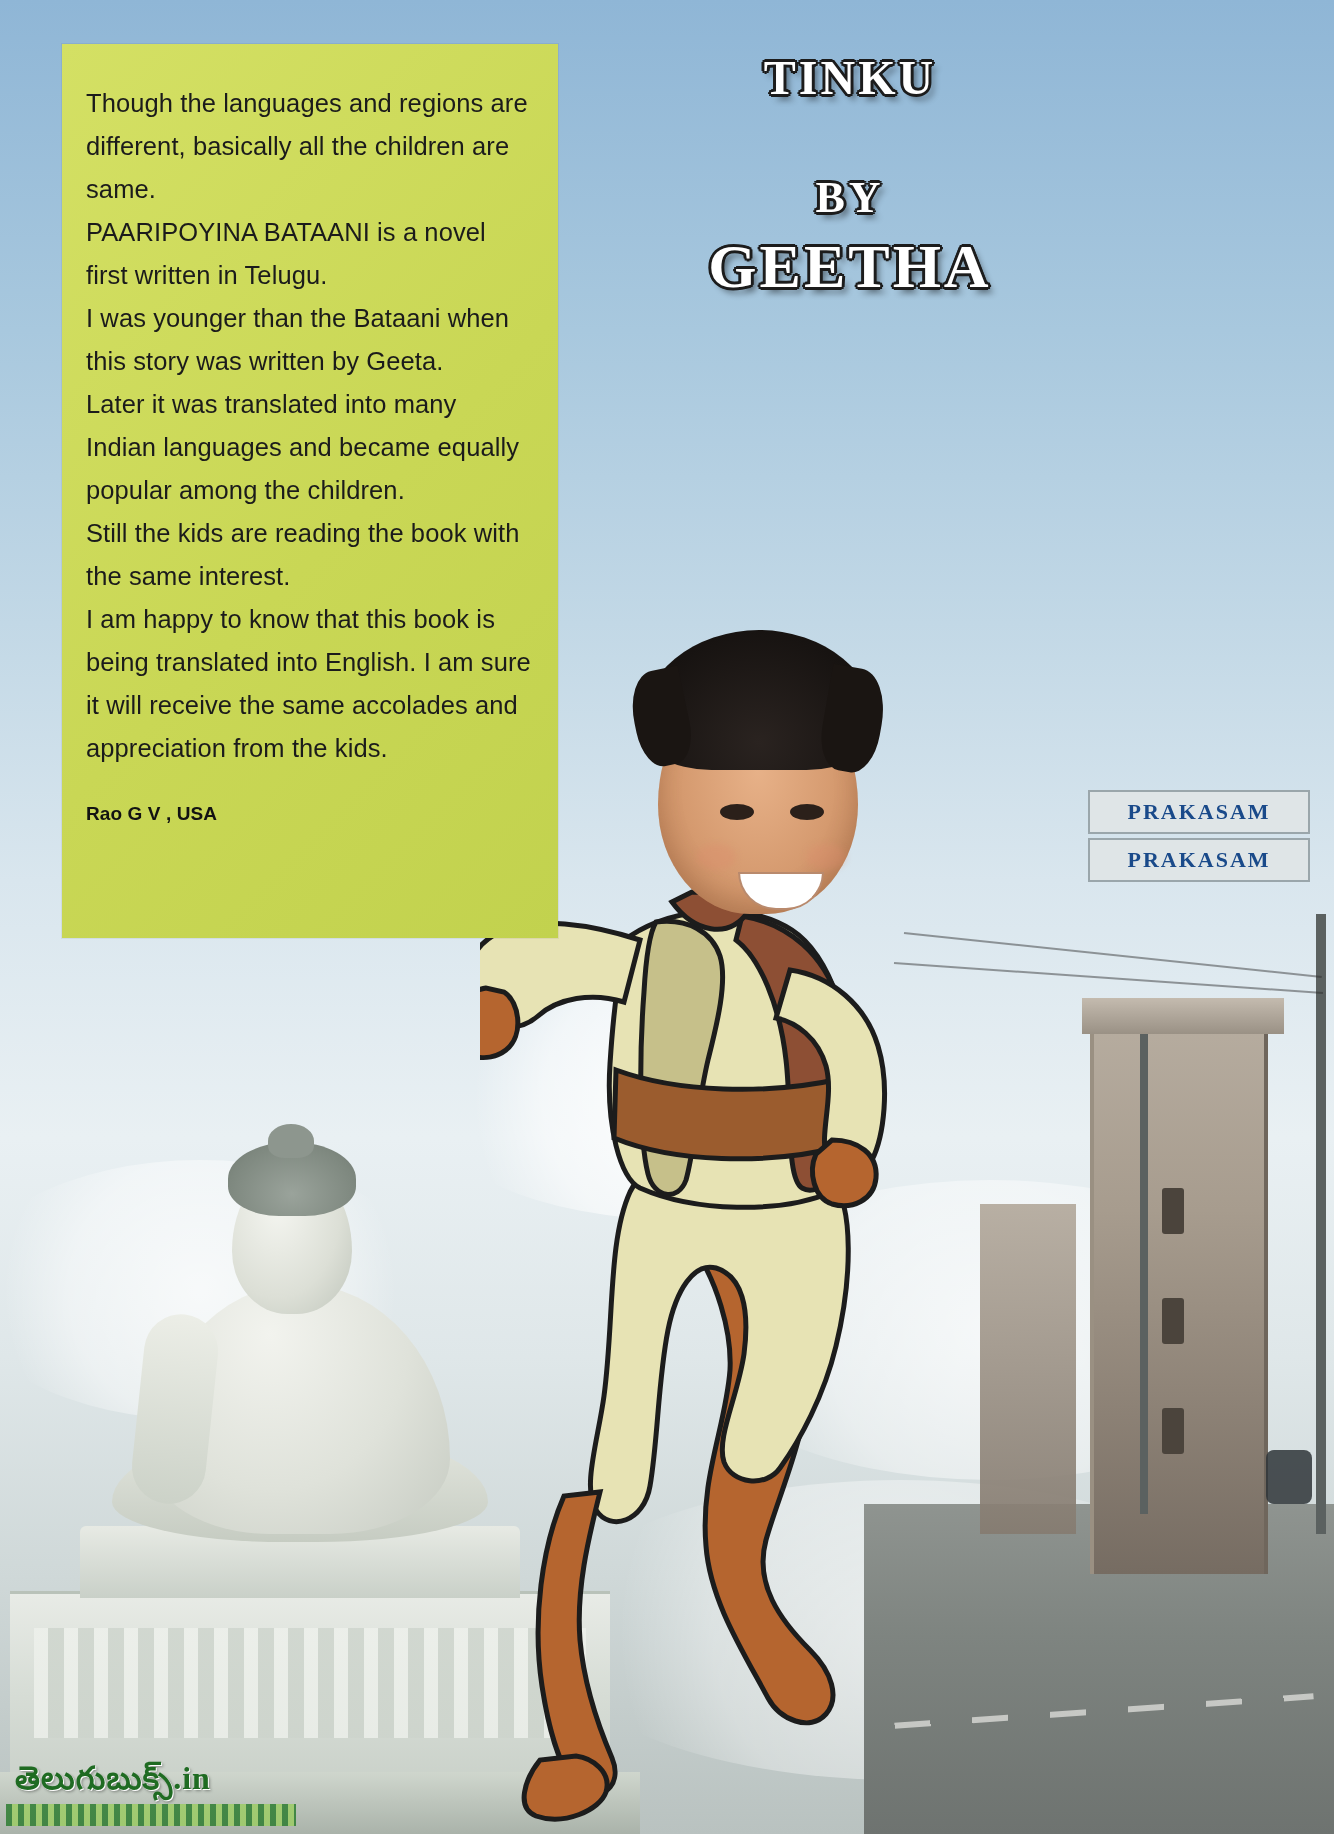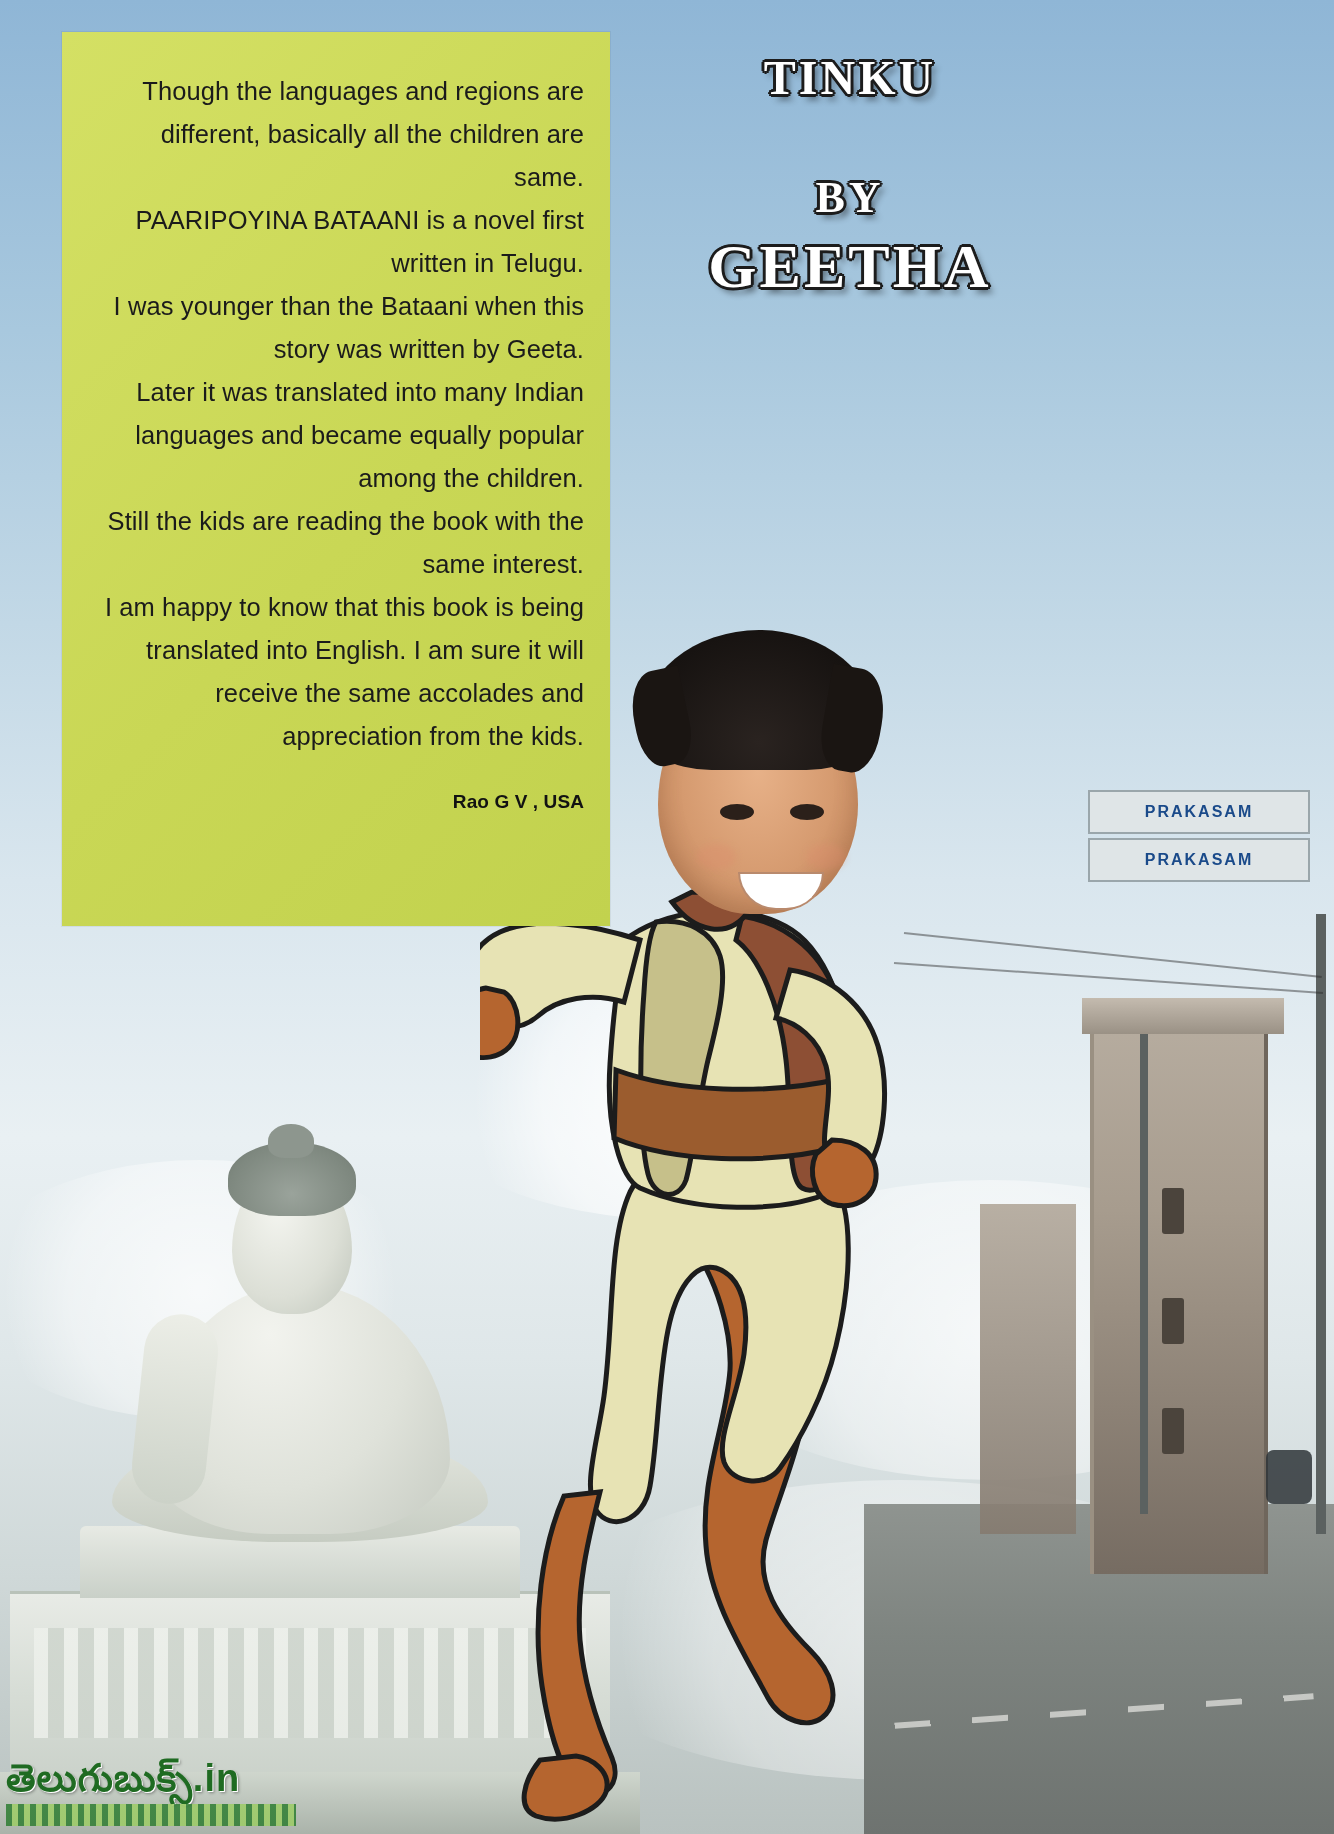--- a/index.html
+++ b/index.html
@@ -20,26 +20,25 @@
   .cloud{
     position:absolute;
     border-radius:50%;
     background:radial-gradient(circle at 50% 50%, rgba(255,255,255,.92) 0%, rgba(255,255,255,.55) 48%, rgba(255,255,255,0) 72%);
     pointer-events:none;
   }
 
   
   .panel{
     position:absolute;
-    left:62px;top:32px;
-    width:548px;height:894px;
+    left:62px;top:44px;
+    width:496px;height:894px;
     background:#cddc5c;
     background:linear-gradient(135deg,#d4e064 0%, #c9d755 55%, #c2d24e 100%);
     box-shadow:0 0 0 1px rgba(0,0,0,.05);
-    text-align:right;
   }
   .panel-inner{
     padding:38px 26px 0 24px;
   }
   .panel p{
     margin:0;
     color:#1b1b1b;
     font-size:25.5px;
     line-height:43px;
     letter-spacing:.1px;
@@ -155,23 +154,23 @@
     background:linear-gradient(180deg,#c4bbaf,#9a9185);
   }
   .tower2{
     position:absolute;right:258px;bottom:300px;width:96px;height:330px;
     background:linear-gradient(180deg,#b3a99c,#857b70);
     opacity:.92;
   }
   .signboard{
     position:absolute;right:24px;bottom:1000px;width:218px;height:40px;
     background:#dfe5e7;border:2px solid #9aa6ab;
-    color:#1a4a8a;font-size:16px;font-weight:bold;letter-spacing:2px;
+    color:#1a4a8a;font-size:22px;font-weight:bold;letter-spacing:2px;
     display:flex;align-items:center;justify-content:center;
-    font-family:Liberation Sans, sans-serif;
+    font-family:Liberation Serif, serif;
   }
   .signboard.second{bottom:952px;}
   .pole{
     position:absolute;background:#5b6160;
   }
   .wire{
     position:absolute;height:2px;background:rgba(40,40,40,.45);transform-origin:left center;
   }
   .vehicle{
     position:absolute;right:22px;bottom:330px;width:46px;height:54px;
@@ -218,24 +217,24 @@
     position:absolute;top:168px;width:40px;height:26px;border-radius:50%;
     background:rgba(220,140,110,.35);filter:blur(3px);
   }
   .cheek.l{left:38px;} .cheek.r{left:148px;}
 
   
   .watermark{
     position:absolute;left:6px;bottom:8px;width:300px;
   }
   .wm-text{
-    font-family:Liberation Sans, sans-serif;
-    font-size:38px;font-weight:bold;color:#1f6b22;
+    font-family:Liberation Serif, serif;
+    font-size:32px;font-weight:bold;color:#1f6b22;
     text-shadow:1px 1px 0 #ffffff, 2px 2px 3px rgba(0,0,0,.35);
-    letter-spacing:1px;line-height:48px;
+    letter-spacing:1px;line-height:48px;margin-left:9px;
   }
   .wm-bar{
     margin-top:2px;height:22px;width:290px;
     background:repeating-linear-gradient(90deg,#2e7d32 0 6px,#9ccc65 6px 12px);
     opacity:.85;
   }
 </style>
 </head>
 <body>
 

